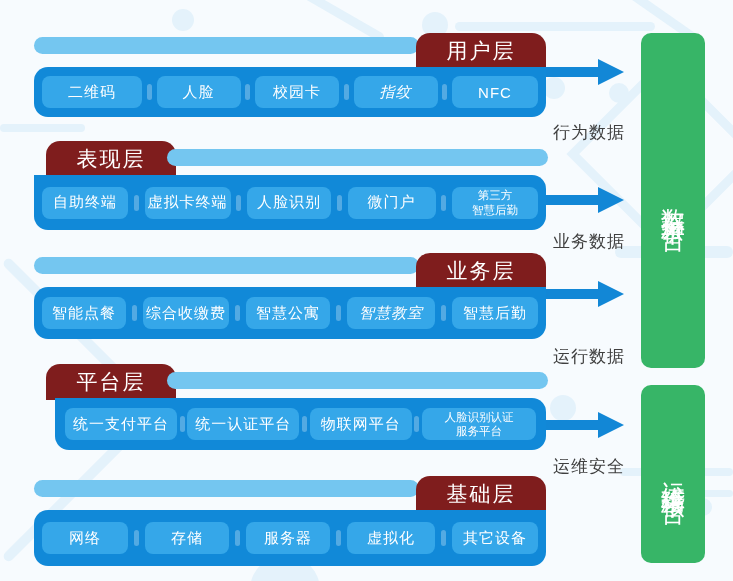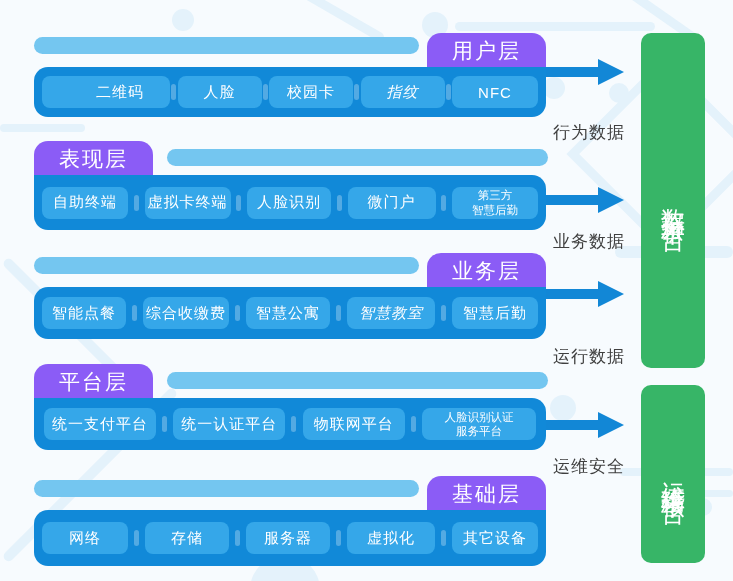--- a/index.html
+++ b/index.html
@@ -11,24 +11,24 @@
   
   .decor{position:absolute;z-index:0;}
   .d-line{background:#e4f2fb;border-radius:6px;}
   .d-circle{background:#e4f2fb;border-radius:50%;}
   .d-diamond{border:9px solid #e4f2fb;transform:rotate(45deg);background:transparent;}
 
   
   .layer{position:absolute;left:34px;width:512px;z-index:2;}
   .layer-head{position:relative;height:34px;}
   .tab{
-    position:absolute;bottom:-2px;height:36px;width:119px;
-    background:#8b5cf6;border-radius:14px 14px 0 0;
+    position:absolute;bottom:-2px;height:36px;width:130px;
+    background:#7f1d1d;border-radius:14px 14px 0 0;
     display:flex;align-items:center;justify-content:center;
-    color:#fff;font-size:21px;letter-spacing:2px;
+    color:#fff;font-size:21px;letter-spacing:2px;margin-left:12px;
   }
   .tab.right{right:0;}
   .tab.left{left:0;}
   .pill{
     position:absolute;height:17px;border-radius:999px;background:#74c6f0;
   }
   .pill.odd{left:0;top:4px;width:385px;}
   .pill.even{left:133px;top:8px;right:-2px;}
   .bar{
     position:relative;background:#1189d8;
@@ -89,21 +89,21 @@
 <div class="decor d-circle" style="left:250px;top:555px;width:70px;height:70px;"></div>
 
 <div class="layer" style="top:33px;">
   <div class="layer-head">
     <div class="pill odd"></div>
     <div class="tab right">
       <span>用户层</span>
     </div>
   </div>
   <div class="bar tab-right" style="height:50px;">
-    <div class="btn" style="width:100px;padding-left:28px;">二维码</div>
+    <div class="btn" style="width:100px;">二维码</div>
     <div class="sep"></div>
     <div class="btn" style="width:84px;">人脸</div>
     <div class="sep"></div>
     <div class="btn" style="width:84px;">校园卡</div>
     <div class="sep"></div>
     <div class="btn" style="width:84px;font-style:italic;">指纹</div>
     <div class="sep"></div>
     <div class="btn" style="width:86px;">NFC</div>
   </div>
 </div>
@@ -149,21 +149,21 @@
   </div>
 </div>
 
 <div class="layer" style="top:364px;">
   <div class="layer-head">
     <div class="tab left">
       <span>平台层</span>
     </div>
     <div class="pill even"></div>
   </div>
-  <div class="bar tab-left" style="height:52px;padding:0 10px;">
+  <div class="bar tab-left" style="height:52px;padding:0 10px;margin-left:21px;">
     <div class="btn" style="width:112px;">统一支付平台</div>
     <div class="sep"></div>
     <div class="btn" style="width:112px;">统一认证平台</div>
     <div class="sep"></div>
     <div class="btn" style="width:102px;">物联网平台</div>
     <div class="sep"></div>
     <div class="btn two-line" style="width:114px;">人脸识别认证
 服务平台</div>
   </div>
 </div>

